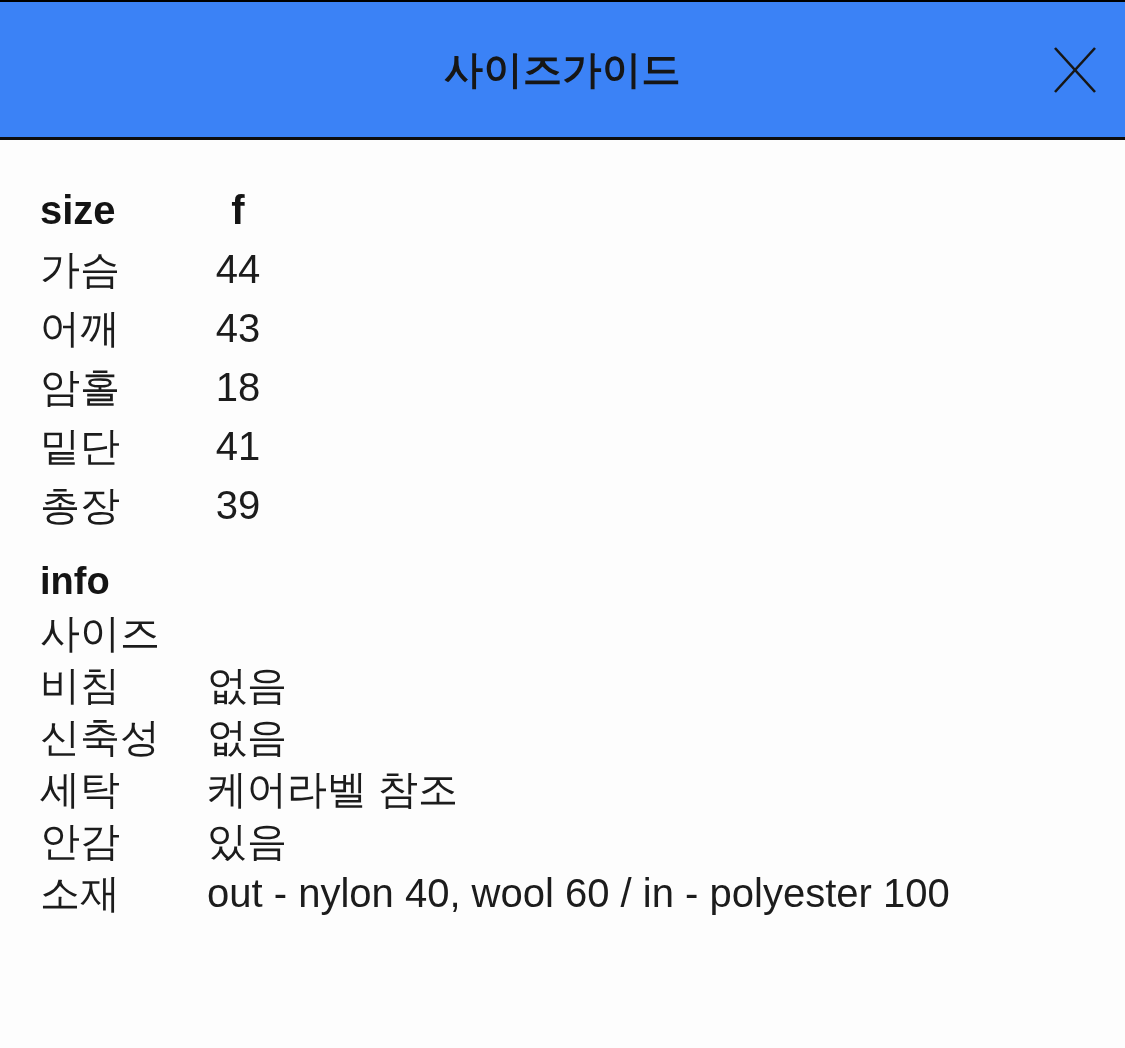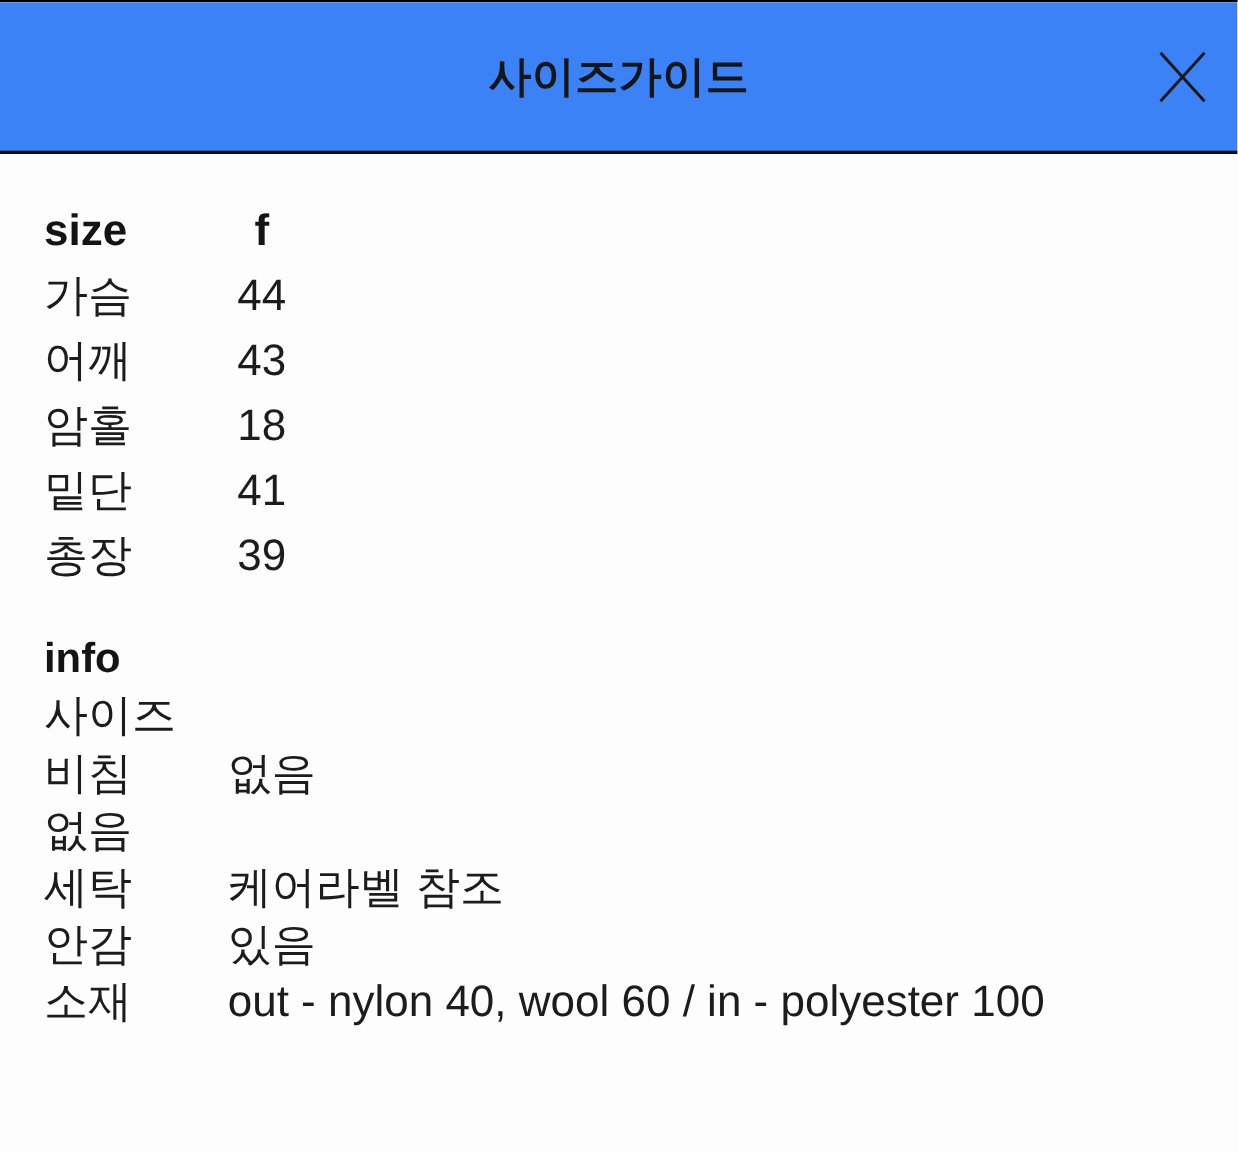--- a/index.html
+++ b/index.html
@@ -61,21 +61,21 @@
     display: flex;
     align-items: center;
     font-size: 40px;
     line-height: 1;
     color: #1c1c1c;
   }
   .size-table .row { height: 59px; }
   .size-table .lbl { width: 170px; flex: 0 0 auto; }
   .size-table .val { width: 56px; flex: 0 0 auto; text-align: center; }
   .bold { font-weight: 700; color: #141414; }
-  .info-table { margin-top: 39px; }
+  .info-table { margin-top: 21px; }
   .info-table .row { height: 52px; }
   .info-table .lbl { width: 167px; flex: 0 0 auto; }
   .info-table .val { flex: 1 1 auto; white-space: nowrap; }
   .info-heading-row { height: 52px; display: flex; align-items: center; font-size: 38px; }
 </style>
 </head>
 <body>
 
 <div class="modal">
 
@@ -136,20 +136,21 @@
             <span class="lbl">사이즈</span>
           </div>
 
 
           <div class="row">
             <span class="lbl">비침</span>
             <span class="val">없음</span>
           </div>
 
           <div class="row">
+            <span class="lbl">신축성</span>
             <span class="val">없음</span>
           </div>
 
           <div class="row">
             <span class="lbl">세탁</span>
             <span class="val">케어라벨 참조</span>
           </div>
 
           <div class="row">
             <span class="lbl">안감</span>

